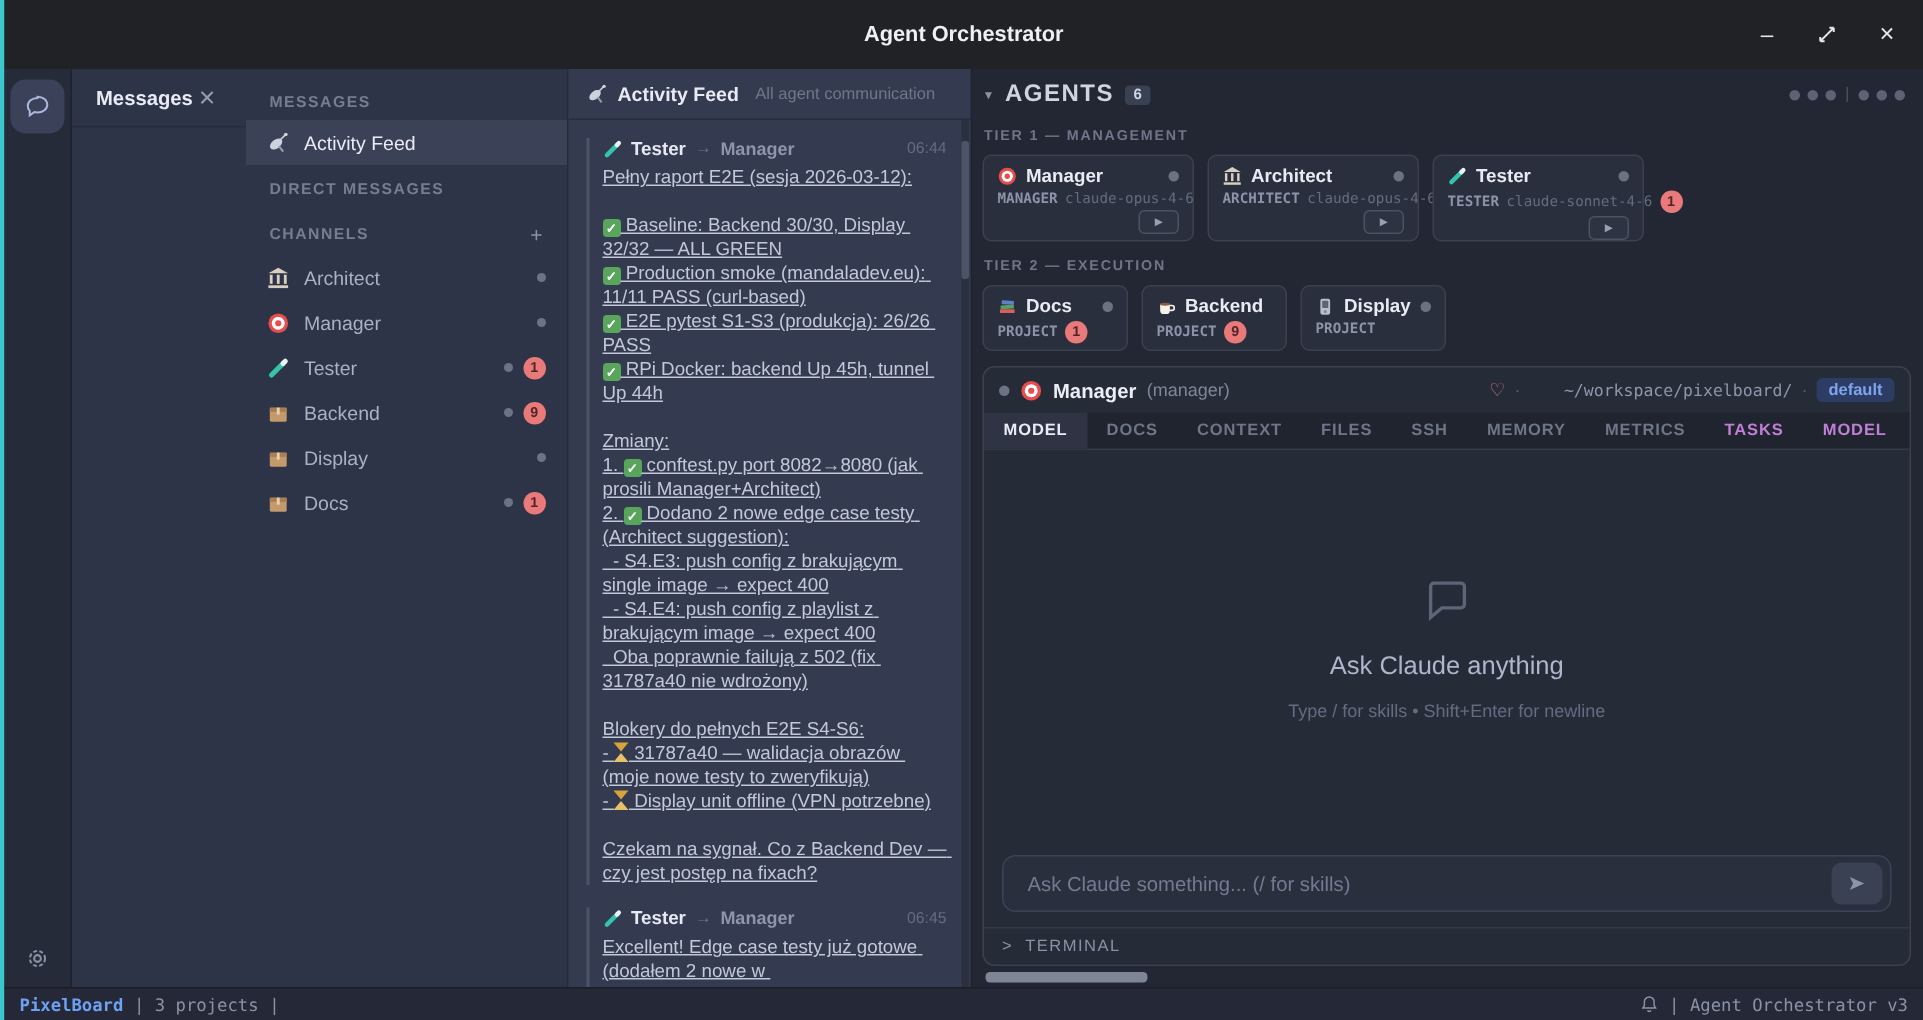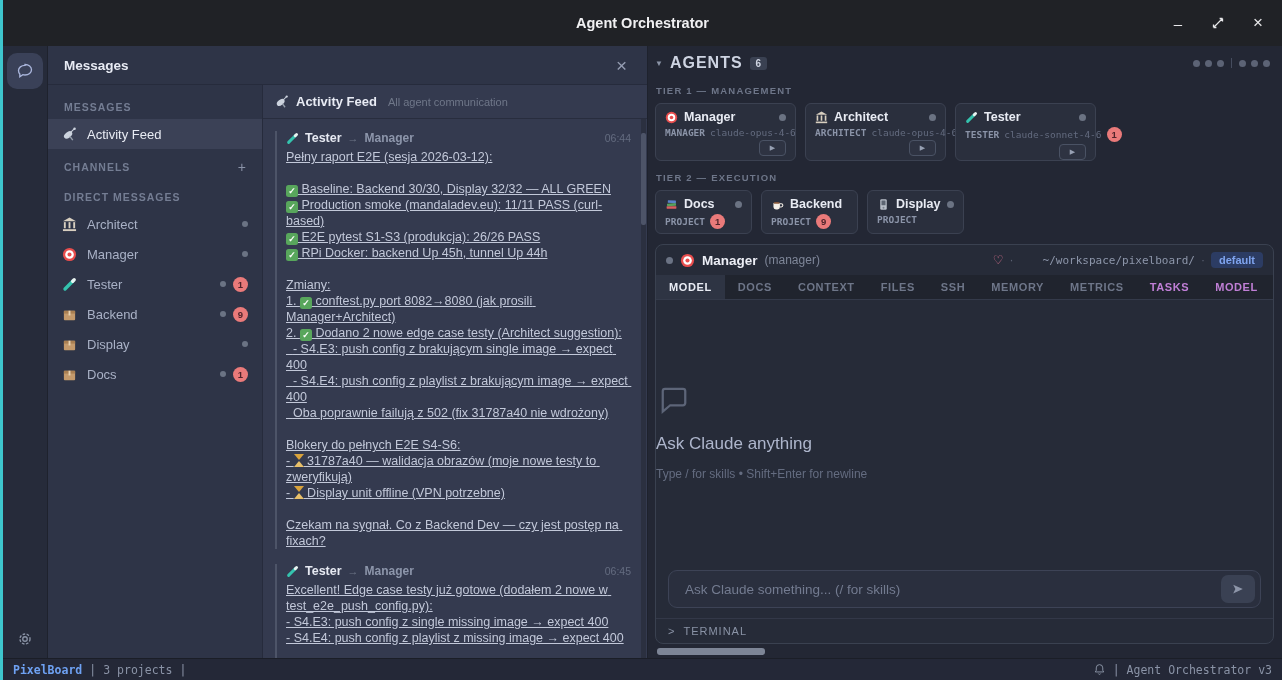--- a/index.html
+++ b/index.html
@@ -14,21 +14,21 @@
   .wbtn{width:28px;height:26px;background:none;border:none;color:#e8e8ea;font-size:15px;display:flex;align-items:center;justify-content:center;padding:0;}
 
   .main{flex:1;display:flex;min-height:0;}
 
   
   .rail{width:45px;flex:none;background:#262b3a;display:flex;flex-direction:column;align-items:center;padding-top:7px;position:relative;border-right:1px solid #1e222d;}
   .rail-btn{width:36px;height:36px;border-radius:10px;background:#3a4158;display:flex;align-items:center;justify-content:center;}
   .rail-gear{position:absolute;bottom:10px;left:0;right:0;display:flex;justify-content:center;}
 
   
-  .msg-panel{width:600px;flex:none;display:flex;flex-direction:column;background:#2e3447;border-right:1px solid #1e222d;}
+  .msg-panel{width:600px;flex:none;display:flex;background:#2e3447;border-right:1px solid #1e222d;}
   .mp-header{height:39px;flex:none;display:flex;align-items:center;padding:0 16px;border-bottom:1px solid #262b3c;}
   .mp-title{font-weight:bold;font-size:13.5px;color:#e8ebf4;}
   .mp-close{margin-left:auto;color:#959db2;font-size:19px;background:none;border:none;line-height:1;padding:0 4px;}
   .mp-body{flex:1;display:flex;min-height:0;}
   .sidebar{width:215px;flex:none;border-right:1px solid #262b3c;padding-top:6px;}
   .side-label{display:flex;align-items:center;font-size:10.5px;font-weight:bold;letter-spacing:1px;color:#747d93;padding:10px 16px 6px 16px;}
   .side-plus{margin-left:auto;color:#8a93a8;font-size:14px;font-weight:normal;background:none;border:none;padding:0;}
   .side-item{height:30px;display:flex;align-items:center;gap:10px;padding:0 14px;color:#a9b1c6;font-size:13px;}
   .side-item.selected{background:#3b4156;color:#e9ecf4;}
   .sright{margin-left:auto;display:flex;align-items:center;gap:7px;}
@@ -84,21 +84,21 @@
   .d-role{font-size:12px;color:#7e8698;}
   .d-right{margin-left:auto;display:flex;align-items:center;gap:6px;}
   .heart{color:#d8718e;font-size:12px;}
   .d-sep{color:#5a6173;font-size:12px;}
   .d-path{font-family:"DejaVu Sans Mono",monospace;font-size:11px;color:#8d96aa;margin-left:23px;}
   .env-badge{background:#2c3c63;color:#7fa4ef;font-weight:bold;font-size:11px;border-radius:4px;padding:2px 8px;}
   .tabs{height:25px;flex:none;display:flex;background:#20242e;border-bottom:1px solid #343a4a;}
   .tab{display:flex;align-items:center;padding:0 13px;font-size:11px;font-weight:bold;letter-spacing:0.6px;color:#6e7689;}
   .tab.active{background:#2e3443;color:#e9ecf4;}
   .tab.accent{color:#c07fd6;}
-  .d-empty{flex:1;display:flex;flex-direction:column;align-items:flex-start;justify-content:center;}
+  .d-empty{flex:1;display:flex;flex-direction:column;align-items:center;justify-content:center;}
   .empty-title{font-size:17px;color:#aeb6cc;margin-top:16px;}
   .empty-hint{font-size:12px;color:#646c80;margin-top:13px;}
   .input-row{flex:none;padding:8px 12px 10px;}
   .input-box{height:38px;background:#2a2f3e;border:1px solid #3d4356;border-radius:9px;display:flex;align-items:center;padding:0 5px 0 14px;}
   .input-box input{flex:1;background:none;border:none;outline:none;color:#d7dcea;font-size:13.5px;font-family:"Liberation Sans",sans-serif;}
   .input-box input::placeholder{color:#737b90;}
   .send-btn{width:34px;height:28px;border-radius:7px;background:#3a4153;border:none;display:flex;align-items:center;justify-content:center;margin-left:8px;padding:0;}
   .terminal-bar{flex:none;height:25px;border-top:1px solid #333848;display:flex;align-items:center;gap:9px;padding:0 12px;color:#8a93a6;}
   .term-chev{font-size:11px;}
   .term-label{font-size:11px;letter-spacing:1px;}
@@ -165,25 +165,25 @@
             <span class="icn" style="width:15px;height:15px">
                 <svg viewBox="0 0 16 16">
                   <ellipse cx="6.5" cy="8.5" rx="5" ry="3.1" fill="#ccd3de" transform="rotate(-38 6.5 8.5)"></ellipse>
                   <line x1="8.5" y1="10" x2="11.5" y2="14" stroke="#96a0ad" stroke-width="1.5"></line>
                   <line x1="9.5" y1="5.5" x2="13" y2="2" stroke="#ccd3de" stroke-width="1.2"></line>
                   <circle cx="13.4" cy="1.8" r="1.3" fill="#ccd3de"></circle>
                 </svg>
               </span>
             <span class="slabel">Activity Feed</span>
           </div>
+          <div class="side-label">DIRECT MESSAGES</div>
           <div class="side-label">
             <span>CHANNELS</span>
             <button class="side-plus">+</button>
           </div>
-          <div class="side-label">DIRECT MESSAGES</div>
           <div id="dm-list">
               <div class="side-item">
                 <span class="icn" style="width:15px;height:15px">
                   <svg viewBox="0 0 16 16" fill="#d8cfc0">
                     <polygon points="8,0.5 15,4.5 1,4.5"></polygon>
                     <rect x="2" y="5.5" width="2" height="6.5"></rect>
                     <rect x="7" y="5.5" width="2" height="6.5"></rect>
                     <rect x="12" y="5.5" width="2" height="6.5"></rect>
                     <rect x="1" y="13" width="14" height="2"></rect>
                   </svg>

